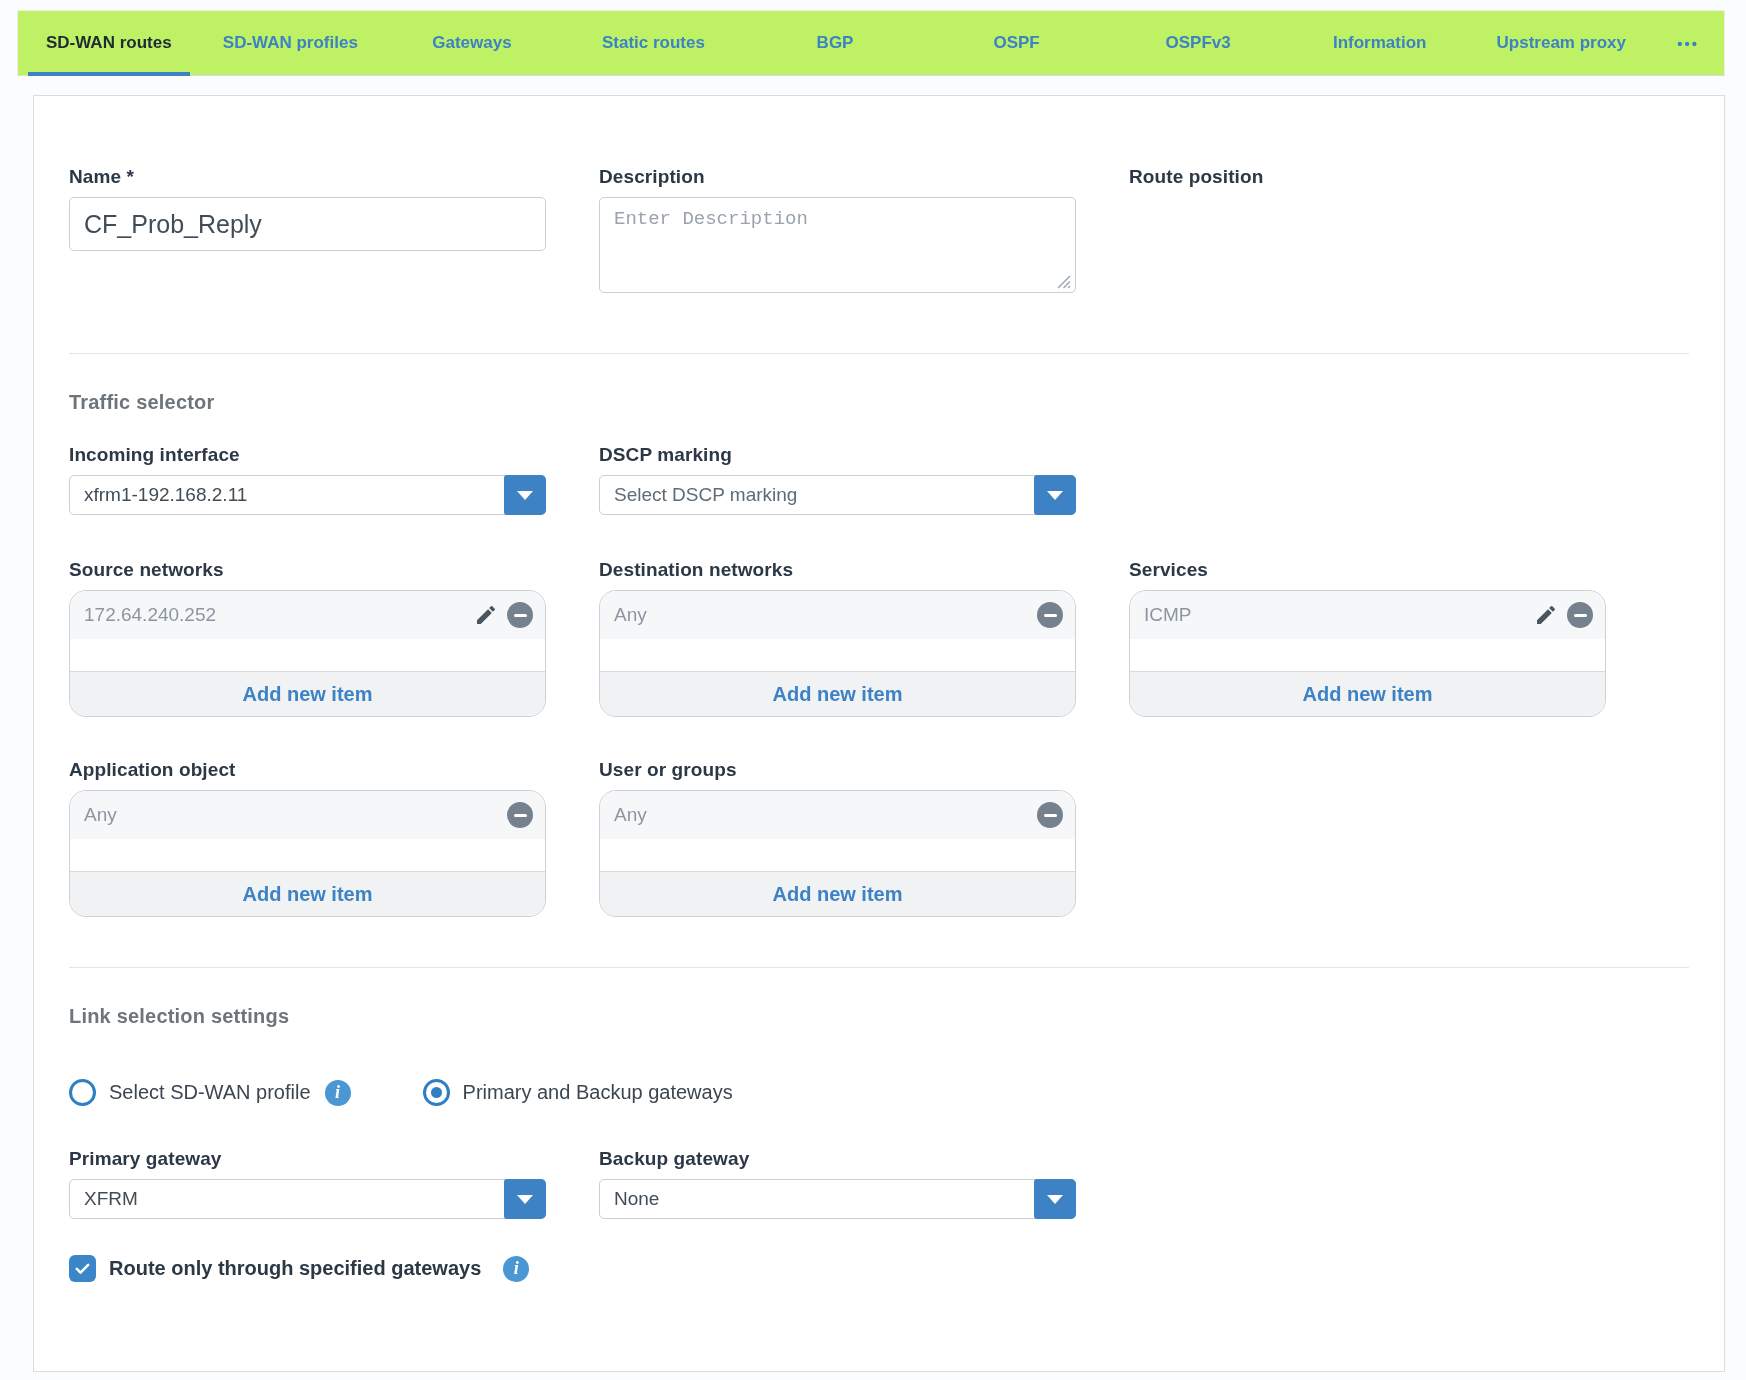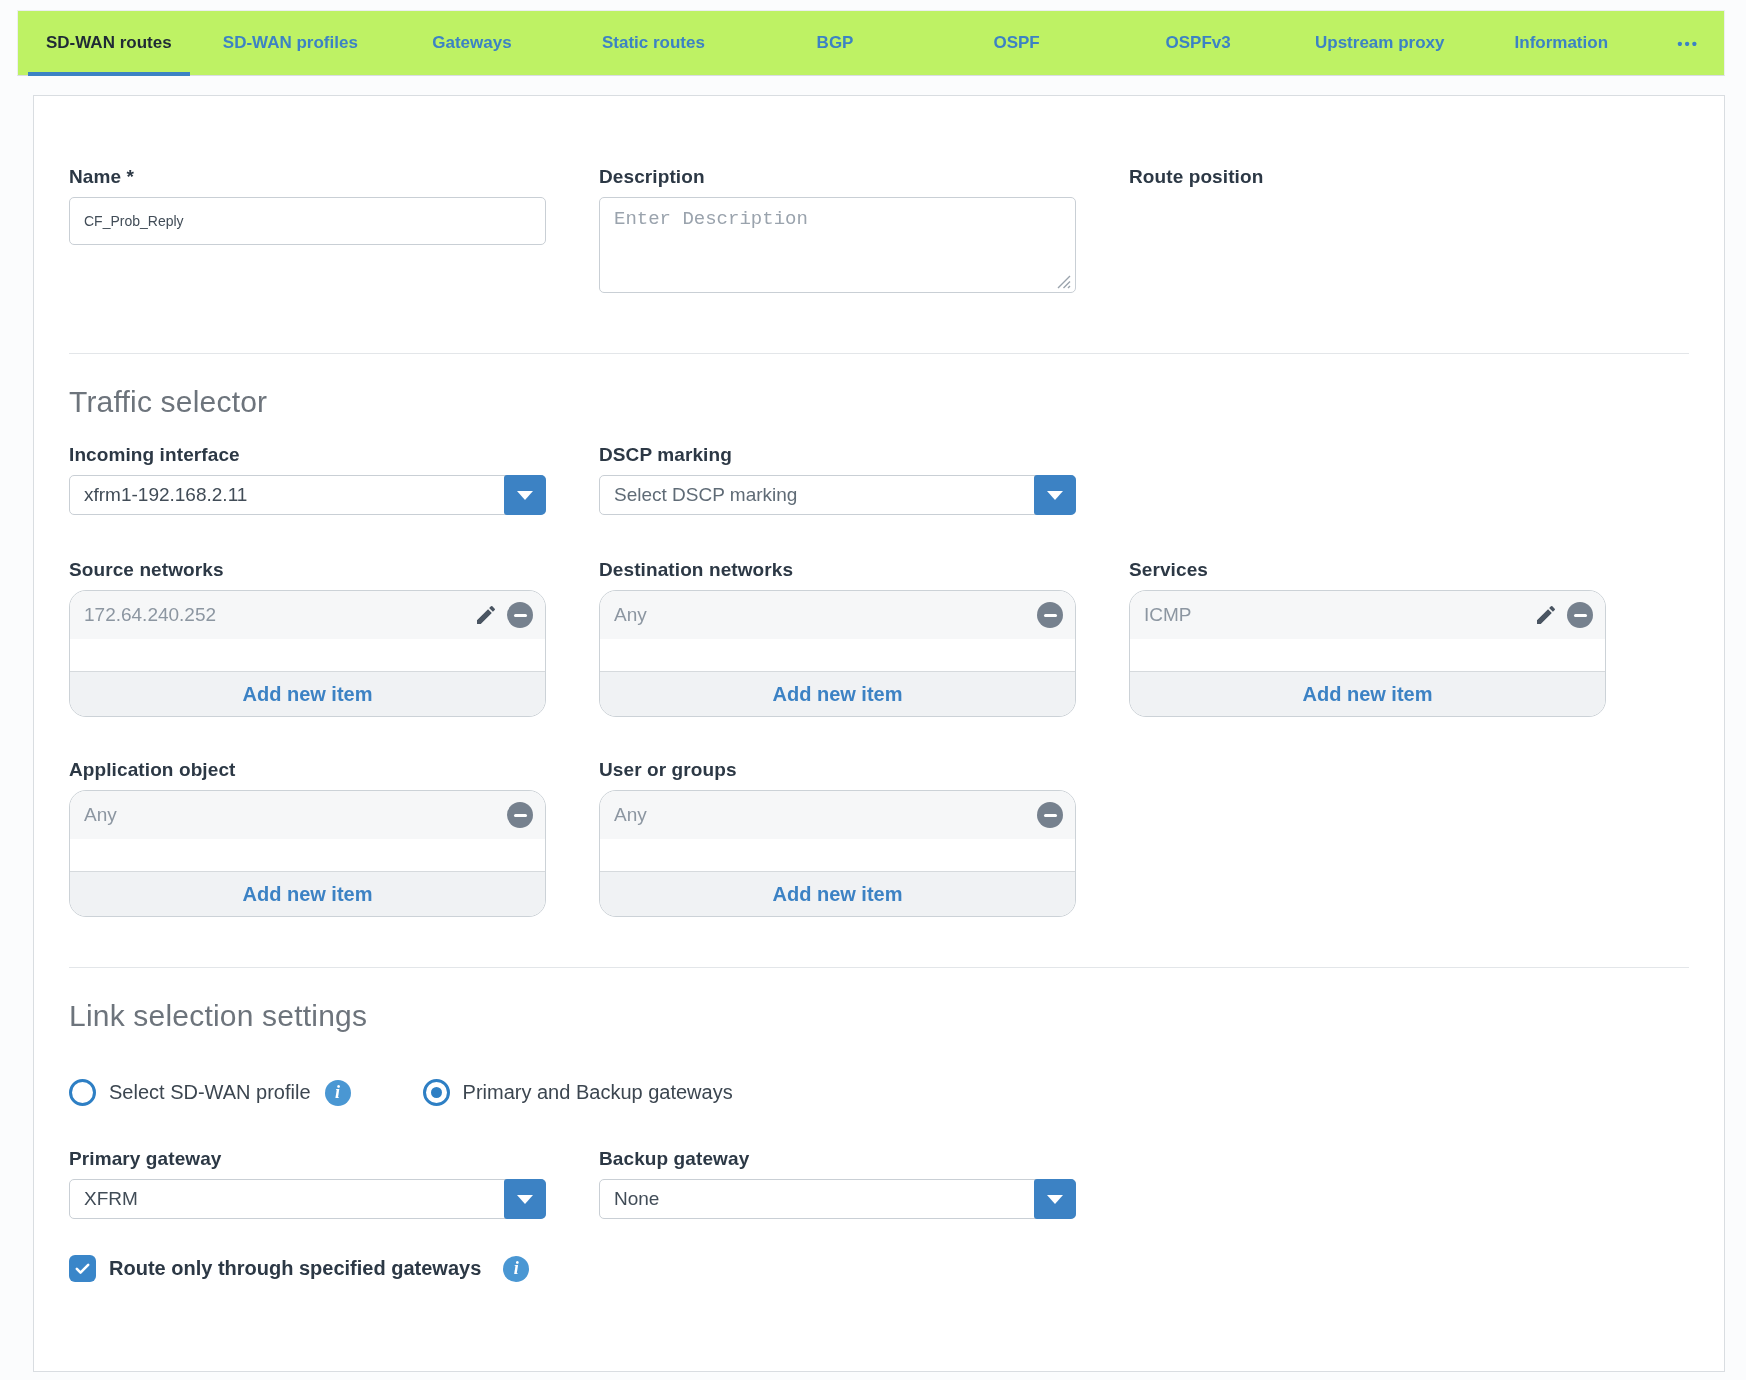--- a/index.html
+++ b/index.html
@@ -52,23 +52,23 @@
   label.f-label {
     display: block;
     font-size: 19px; font-weight: 700;
     color: var(--label-dark, #2c3845);
     line-height: 22px;
     margin-bottom: 9px;
     letter-spacing: .1px;
   }
 
   input.text-input {
-    width: 100%; height: 48px;
+    width: 100%; height: 54px;
     border: 1px solid var(--border, #c9cfd5); border-radius: 5px;
-    padding: 0 14px; font-size: 14px;
+    padding: 0 14px; font-size: 25px;
     font-family: "Liberation Sans", sans-serif;
     color: var(--value-dark, #414c57);
     outline: none; background: #fff;
   }
 
   .textarea-wrap { position: relative; }
   textarea.desc {
     width: 100%; height: 96px;
     border: 1px solid var(--border, #c9cfd5); border-radius: 5px;
     padding: 10px 14px; font-size: 19px;
@@ -131,21 +131,21 @@
     font-size: 20px; font-weight: 600;
     color: var(--accent, #3c82c4);
     cursor: pointer;
   }
 
   .divider { border: none; border-top: 1px solid var(--divider, #e3e6e9); }
   .divider.d1 { margin-top: 56px; }
   .divider.d2 { margin-top: 50px; }
 
   h2.section {
-    font-size: 30px; font-weight: 400;
+    font-size: 20px; font-weight: 700;
     color: var(--heading-gray, #6d747c);
     line-height: 36px; margin-top: 30px;
     letter-spacing: .2px;
   }
 
   .row2 { margin-top: 24px; }
   .row3 { margin-top: 44px; }
   .row4 { margin-top: 42px; }
   .row5 { margin-top: 42px; }
 
@@ -203,24 +203,24 @@
     <div class="tab">
         <span>BGP</span>
       </div>
     <div class="tab">
         <span>OSPF</span>
       </div>
     <div class="tab">
         <span>OSPFv3</span>
       </div>
     <div class="tab">
+        <span>Information</span>
+      </div>
+    <div class="tab">
         <span>Upstream proxy</span>
-      </div>
-    <div class="tab">
-        <span>Information</span>
       </div>
     <div class="tab more">
         <span>•••</span>
       </div>
   </div>
 
   <div class="card">
 
     <div class="grid">
       <div class="field">

